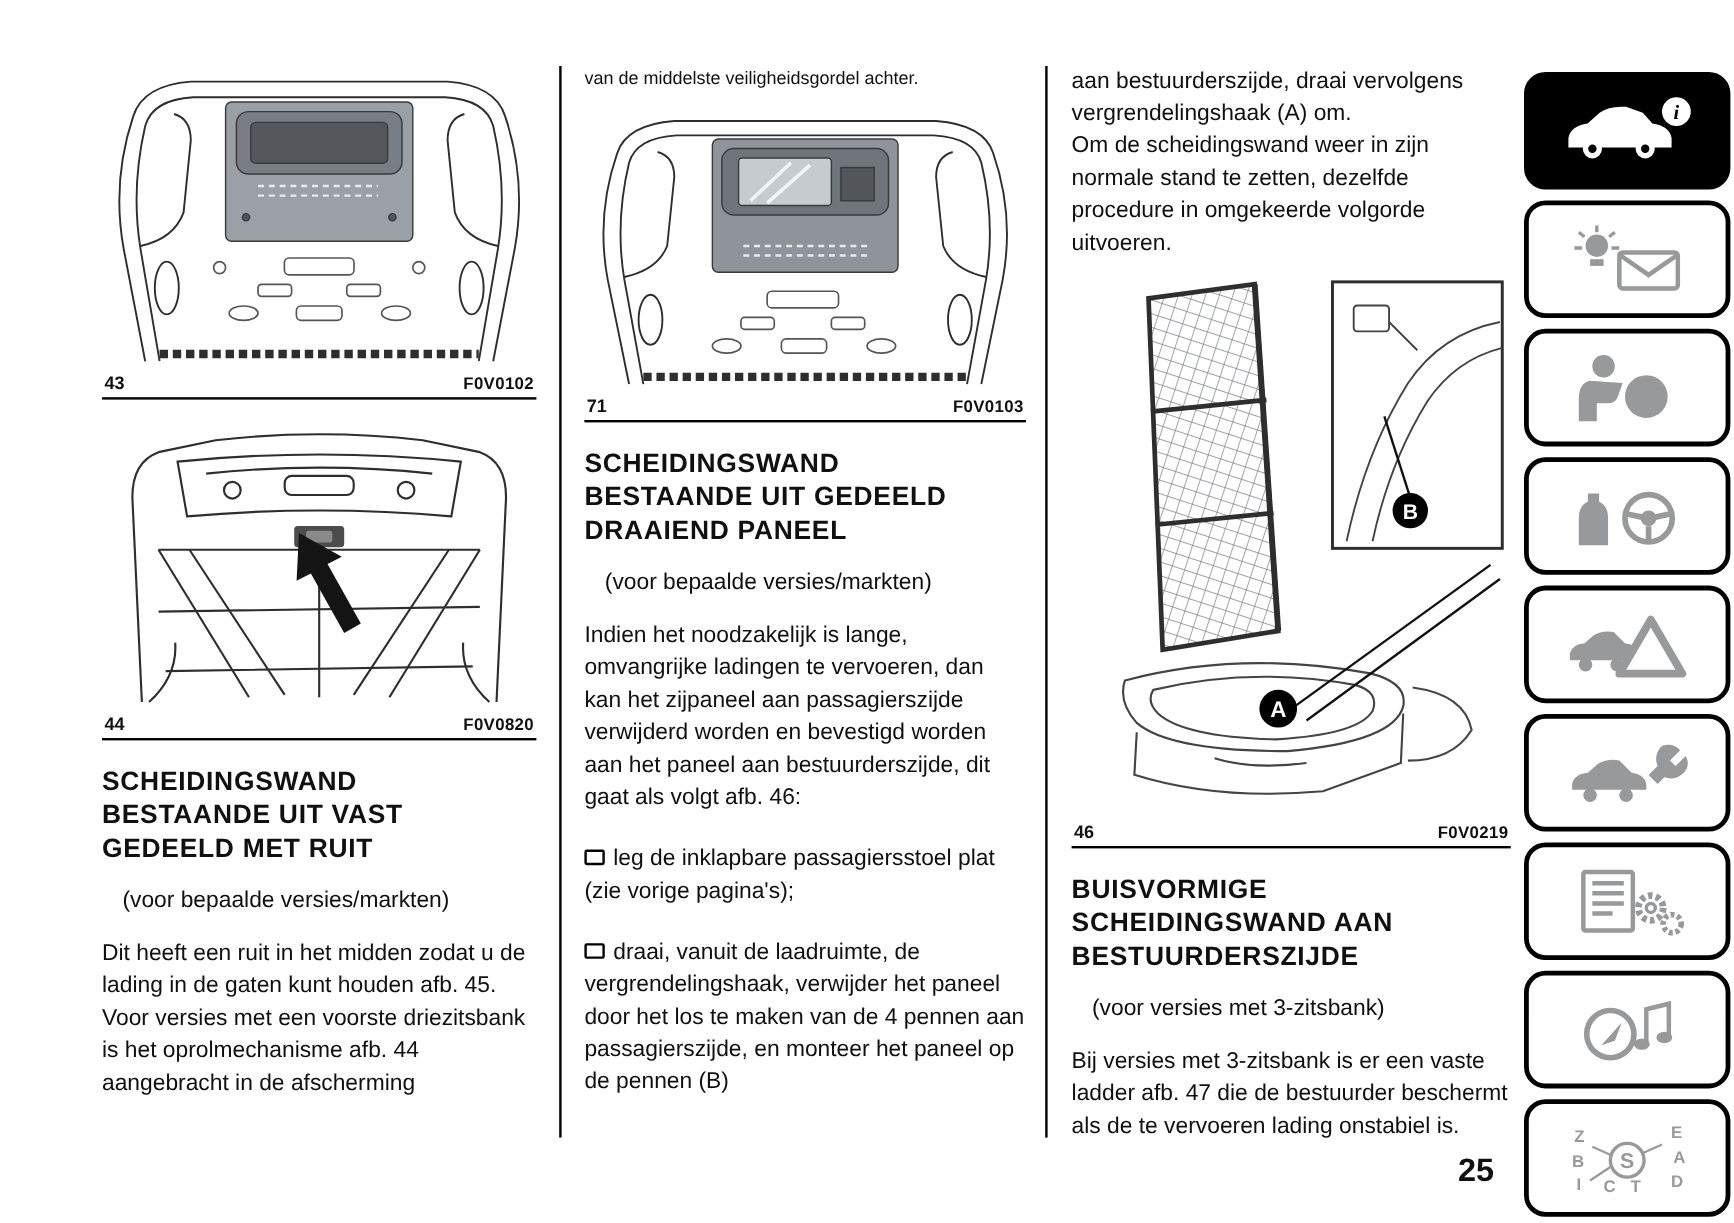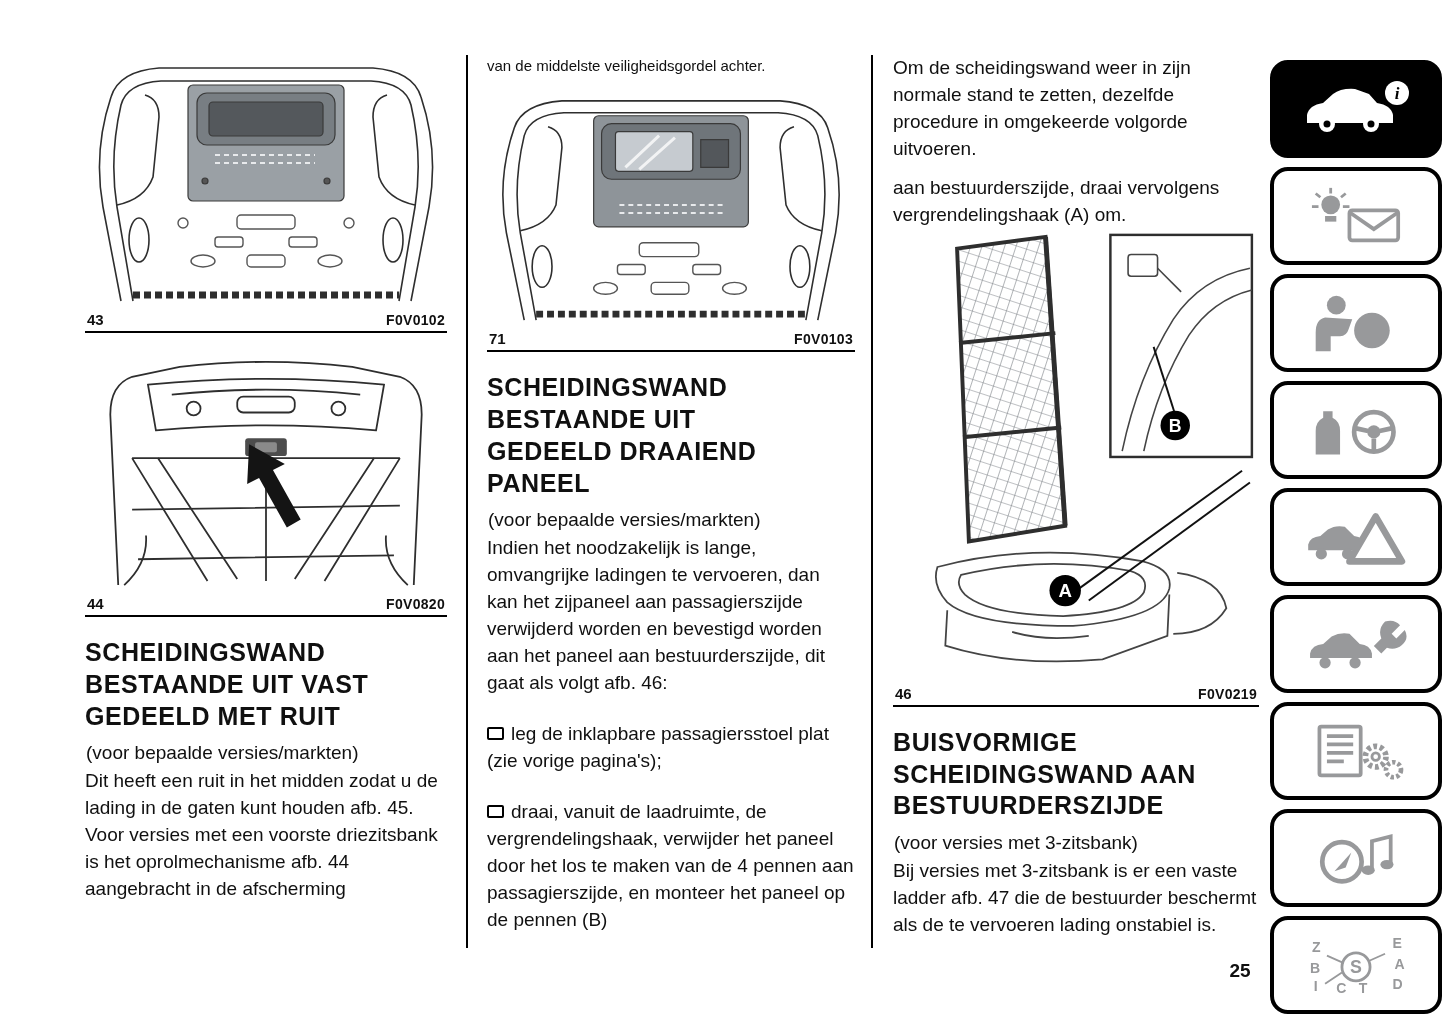--- a/index.html
+++ b/index.html
@@ -6,36 +6,36 @@
   .page{position:relative;width:1445px;height:1019px;background:#ffffff;overflow:hidden;
         font-family:"Liberation Sans",sans-serif;color:#101010;}
   .vrule{position:absolute;top:55px;width:2px;height:893px;background:#000;}
   .vrule.r1{left:466px;}
   .vrule.r2{left:871px;}
   .col{position:absolute;top:55px;}
   .col1{left:85px;width:362px;}
   .col2{left:487px;width:368px;}
   .col3{left:893px;width:366px;}
   figure{margin:0 0 18px 0;}
-  .figcap{display:flex;justify-content:space-between;align-items:flex-end;
+  .figcap{display:flex;justify-content:space-between;align-items:flex-start;
           padding:4px 2px 3px 2px;font-weight:bold;}
   .figcap .num{font-size:15px;}
   .figcap .code{font-size:14px;letter-spacing:.3px;}
   hr.frule{border:none;border-top:2px solid #000;margin:0;}
-  h2.sec{font-size:25px;font-weight:bold;letter-spacing:.6px;line-height:1.27;
+  h2.sec{font-size:22px;font-weight:bold;letter-spacing:.6px;line-height:1.27;
          margin:20px 0 8px 0;max-width:305px;}
-  p.sub{font-size:19px;line-height:1.42;margin:1px;}
+  p.sub{font-size:19px;line-height:1.42;margin:17px;}
   p.body-p{font-size:19px;line-height:1.42;margin:0;}
   p.intro{font-size:15px;line-height:1.42;margin:0 0 12px 0;}
   ul.sq{list-style:none;margin:6px 0 0 0;padding:0;}
   ul.sq li{font-size:19px;line-height:1.42;margin-top:24px;}
   .sqb{display:inline-block;width:13px;height:9px;border:2px solid #000;border-radius:2px;
        margin-right:7px;vertical-align:baseline;}
-  .pagenum{position:absolute;left:1215px;top:960px;width:50px;text-align:center;
-           font-weight:bold;font-size:19px;}
+  .pagenum{position:absolute;left:1215px;top:960px;width:50px;text-align:left;
+           font-weight:bold;font-size:27px;}
   .sidebar{position:absolute;left:1270px;top:60px;width:172px;}
   .tab{height:90px;border:4px solid #000;border-radius:18px;margin-bottom:9px;
        display:flex;align-items:center;justify-content:center;background:#fff;cursor:pointer;}
   .tab.active{background:#000;}
   svg{display:block;}
 </style>
 </head>
 <body>
 
 <div class="page">
@@ -154,22 +154,22 @@
     <h2 class="sec">SCHEIDINGSWAND BESTAANDE UIT GEDEELD DRAAIEND PANEEL</h2>
     <p class="sub">(voor bepaalde versies/markten)</p>
     <p class="body-p">Indien het noodzakelijk is lange, omvangrijke ladingen te vervoeren, dan kan het zijpaneel aan passagierszijde verwijderd worden en bevestigd worden aan het paneel aan bestuurderszijde, dit gaat als volgt afb. 46:</p>
     <ul class="sq">
       <li><span class="sqb"></span><span>leg de inklapbare passagiersstoel plat (zie vorige pagina's);</span></li>
       <li><span class="sqb"></span><span>draai, vanuit de laadruimte, de vergrendelingshaak, verwijder het paneel door het los te maken van de 4 pennen aan passagierszijde, en monteer het paneel op de pennen (B)</span></li>
     </ul>
   </section>
 
   <section class="col col3">
+    <p class="body-p">aan bestuurderszijde, draai vervolgens vergrendelingshaak (A) om.</p>
     <p class="body-p" style="margin-bottom:12px;">Om de scheidingswand weer in zijn normale stand te zetten, dezelfde procedure in omgekeerde volgorde uitvoeren.</p>
-    <p class="body-p">aan bestuurderszijde, draai vervolgens vergrendelingshaak (A) om.</p>
 
     <figure>
       <svg viewBox="0 0 366 460" width="366" height="452">
         <defs>
           <pattern id="meshp" width="11" height="11" patternUnits="userSpaceOnUse" patternTransform="rotate(18)">
             <path d="M0 0 H11 M0 0 V11" stroke="#7d8287" stroke-width="1.2" fill="none"></path>
           </pattern>
         </defs>
         <rect x="218" y="6" width="144" height="226" fill="#fff" stroke="#2e2e2e" stroke-width="2.5"></rect>
         <path d="M230,226 Q246,150 282,92 Q310,50 360,40" fill="none" stroke="#444" stroke-width="1.6"></path>

